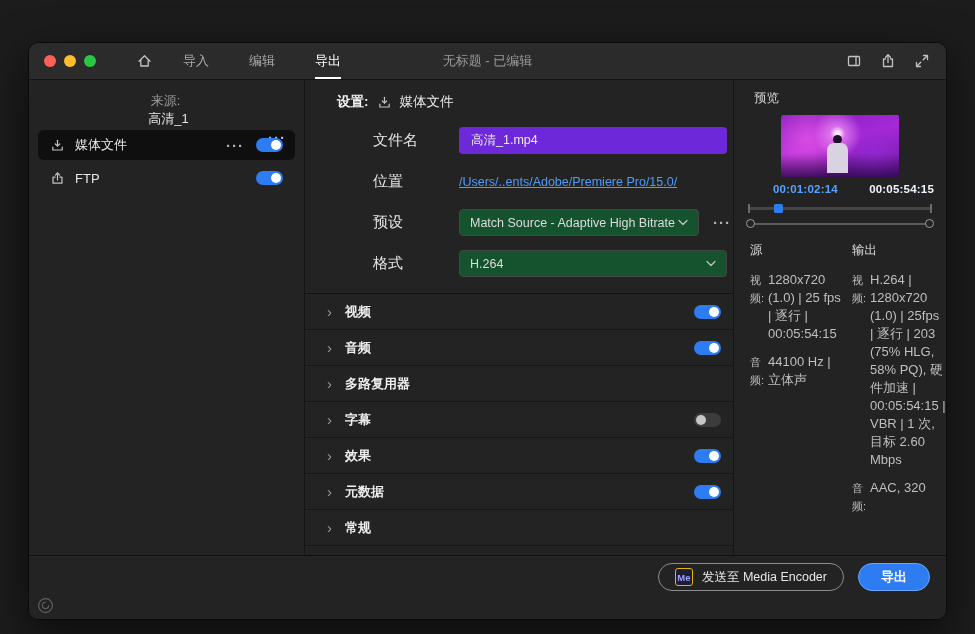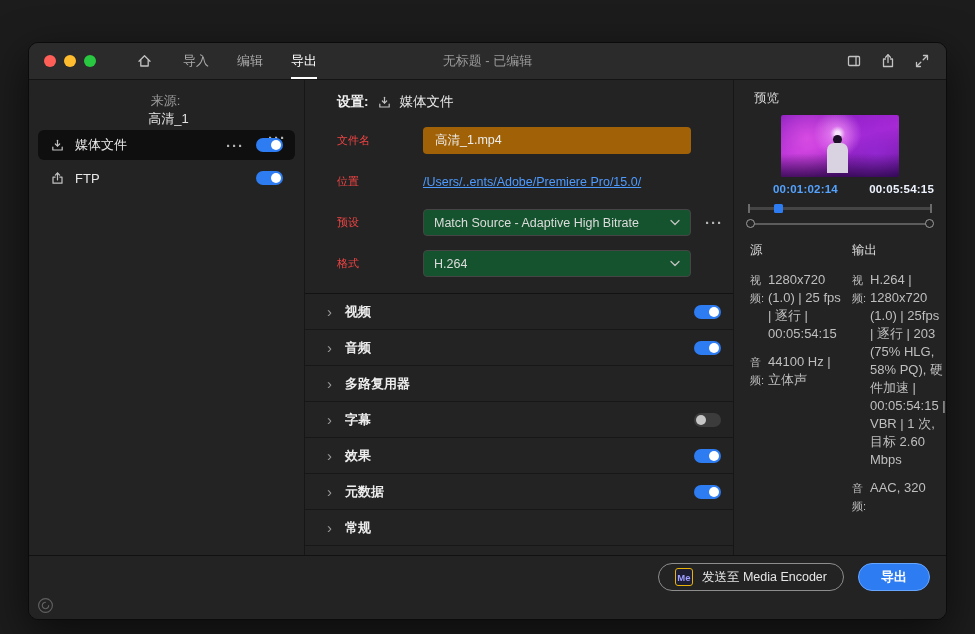--- a/index.html
+++ b/index.html
@@ -10,21 +10,21 @@
     background:#232323; border-radius:10px; border:1px solid #0b0b0b;
     box-shadow:0 14px 44px rgba(0,0,0,.6); overflow:hidden; display:flex; flex-direction:column; }
 
   
   .titlebar { flex:0 0 37px; background:#2b2b2b; border-bottom:1px solid #141414;
     display:flex; align-items:center; position:relative; }
   .traffic { display:flex; gap:8px; margin-left:15px; }
   .tl { width:12px; height:12px; border-radius:50%; cursor:pointer; }
   .tl.red{ background:#ff5f57; } .tl.yellow{ background:#febc2e; } .tl.green{ background:#28c840; }
   .home { margin-left:40px; background:none; border:none; cursor:pointer; display:flex; align-items:center; }
-  .tabs { display:flex; margin-left:30px; gap:28px; height:100%;align-items:center; }
+  .tabs { display:flex; margin-left:30px; gap:40px; height:100%;align-items:center; }
   .tab { display:flex; align-items:center; height:100%; font-size:13px; color:#ababab; cursor:pointer; position:relative; }
   .tab.active { color:#ffffff; }
   .tab.active::after { content:""; position:absolute; left:0; right:0; bottom:0; height:2px; background:#ffffff; }
   .win-title { position:absolute; left:50%; transform:translateX(-50%); font-size:13px; color:#9b9b9b; white-space:nowrap; }
   .tb-right { position:absolute; right:16px; display:flex; gap:18px; align-items:center; }
   .tb-btn { background:none; border:none; cursor:pointer; display:flex; align-items:center; }
   .ic { stroke:#c2c2c2; fill:none; stroke-width:1.3; stroke-linecap:round; stroke-linejoin:round; }
 
   
   .content { flex:1 1 auto; min-height:0; display:flex; }
@@ -50,22 +50,22 @@
   .toggle-off { background:#3c3c3c; }
   .toggle-off::after { background:#c6c6c6; }
   .toggle-none { visibility:hidden; }
 
   
   .settings { flex:1 1 auto; border-right:1px solid #161616; min-width:0; }
   .settings-header { display:flex; align-items:center; gap:8px; padding:13px 0 2px 32px; }
   .sh-label { font-size:13.5px; font-weight:700; color:#f2f2f2;text-align:center; }
   .sh-value { font-size:13.5px; color:#e8e8e8; }
   .field-row { display:flex; align-items:center; margin:14px 0 0 32px; height:27px; }
-  .field-label { width:86px; font-size:11px; color:#ef4444; flex:0 0 86px; }
-  .text-input { width:268px; height:27px; background:#a16207; border:none; outline:none; border-radius:4px;
+  .field-label { width:86px; font-size:15px; color:#e5e5e5; flex:0 0 86px;margin-left:36px; }
+  .text-input { width:268px; height:27px; background:#6d28d9; border:none; outline:none; border-radius:4px;
     color:#ececec; font-size:12.5px; padding:0 12px; }
   .link { font-size:12.5px; color:var(--link,#4e9bff); text-decoration:underline; cursor:pointer; }
   .dropdown { width:268px; height:27px; background:#14532d; border:1px solid #454545; border-radius:4px;
     display:flex; align-items:center; justify-content:space-between; padding:0 10px; cursor:pointer; }
   .dd-text { font-size:12.5px; color:#dcdcdc; white-space:nowrap; overflow:hidden; text-overflow:ellipsis; }
   .field-row .dots { margin-left:12px; }
   .sections { margin-top:16px; border-top:1px solid #121212; }
   .section-row { height:36px; display:flex; align-items:center; padding:0 12px 0 22px; border-bottom:1px solid #171717; cursor:pointer; }
   .chev { color:#9a9a9a; font-size:15px; width:14px; line-height:1; }
   .section-label { font-size:13px; font-weight:700; color:#ededed; margin-left:4px; }

